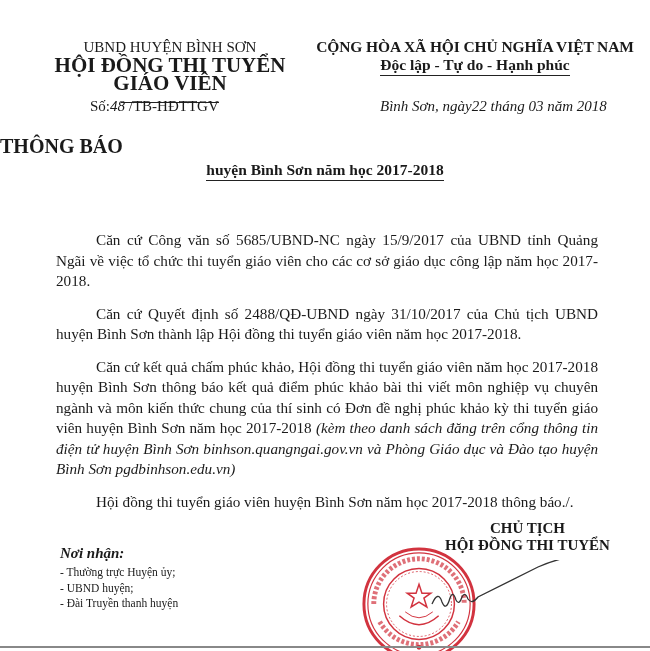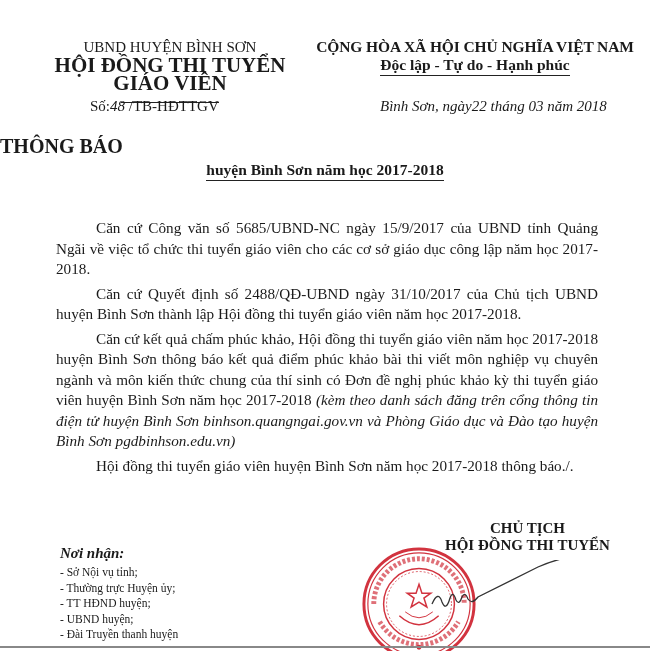--- a/index.html
+++ b/index.html
@@ -19,21 +19,21 @@
     .hdr-right { left: 305px; top: 38px; width: 340px; text-align: center; }
     .hdr-right .nat { font-size: 15.5px; font-weight: bold; line-height: 18px; letter-spacing: -0.1px; }
     .hdr-right .motto { font-size: 15.5px; font-weight: bold; line-height: 18px; display: inline-block; border-bottom: 1px solid #222; padding-bottom: 1px; }
     .place-date { left: 380px; top: 98px; font-size: 15px; font-style: italic; }
 
     .title { left: 0; width: 650px; top: 135px; font-size: 20px; font-weight: bold; }
     .subtitle { left: 0; width: 650px; top: 160px; text-align: center; font-size: 15.5px; font-weight: bold; line-height: 19px; }
     .subtitle .line2 { display: inline-block; border-bottom: 1px solid #222; padding-bottom: 1px; }
 
     .body { left: 56px; top: 218px; width: 542px; font-size: 15.2px; line-height: 20.5px; text-align: justify; }
-    .body p { margin: 0 0 4px 0; text-indent: 40px; }
+    .body p { margin: 12px 0 4px 0; text-indent: 40px; }
     .body .ital { font-style: italic; }
 
     .recip { left: 60px; top: 545px; }
     .recip .label { font-size: 15px; font-weight: bold; font-style: italic; margin-bottom: 3px; }
     .recip ul { list-style: none; margin: 0; padding: 0; font-size: 11.5px; line-height: 15.5px; }
 
     .sign { left: 445px; top: 520px; text-align: center; font-weight: bold; font-size: 15px; line-height: 17px; }
     .stamp { left: 360px; top: 545px; width: 118px; height: 118px; }
     .signature { left: 430px; top: 560px; width: 220px; height: 60px; }
     .bottom-rule { left: 0; top: 646px; width: 650px; height: 2px; background: #888; }
@@ -68,23 +68,21 @@
 <div class="abs body">
   <p>Căn cứ Công văn số 5685/UBND-NC ngày 15/9/2017 của UBND tỉnh Quảng Ngãi về việc tổ chức thi tuyển giáo viên cho các cơ sở giáo dục công lập năm học 2017-2018.</p>
   <p>Căn cứ Quyết định số 2488/QĐ-UBND ngày 31/10/2017 của Chủ tịch UBND huyện Bình Sơn thành lập Hội đồng thi tuyển giáo viên năm học 2017-2018.</p>
   <p><span>Căn cứ kết quả chấm phúc khảo, Hội đồng thi tuyển giáo viên năm học 2017-2018 huyện Bình Sơn thông báo kết quả điểm phúc khảo bài thi viết môn nghiệp vụ chuyên ngành và môn kiến thức chung của thí sinh có Đơn đề nghị phúc khảo kỳ thi tuyển giáo viên huyện Bình Sơn năm học 2017-2018 </span><span class="ital">(kèm theo danh sách đăng trên cổng thông tin điện tử huyện Bình Sơn binhson.quangngai.gov.vn và Phòng Giáo dục và Đào tạo huyện Bình Sơn pgdbinhson.edu.vn)</span></p>
   <p>Hội đồng thi tuyển giáo viên huyện Bình Sơn năm học 2017-2018 thông báo./.</p>
 </div>
 
 <div class="abs recip">
   <div class="label">Nơi nhận:</div>
   <ul>
-    <li>- Sở Nội vụ tỉnh;</li>
     <li>- Thường trực Huyện ủy;</li>
-    <li>- TT HĐND huyện;</li>
     <li>- UBND huyện;</li>
     <li>- Đài Truyền thanh huyện</li>
   </ul>
 </div>
 
 <svg class="abs stamp" viewBox="0 0 120 120">
   <circle cx="60" cy="60" r="56" fill="none" stroke="#d2333f" stroke-width="3"></circle>
   <circle cx="60" cy="60" r="52" fill="none" stroke="#d2333f" stroke-width="1.2"></circle>
   <circle cx="60" cy="60" r="36" fill="none" stroke="#d2333f" stroke-width="1.5"></circle>
   <circle cx="60" cy="60" r="33" fill="none" stroke="#d2333f" stroke-width="0.8" stroke-dasharray="2 2"></circle>

